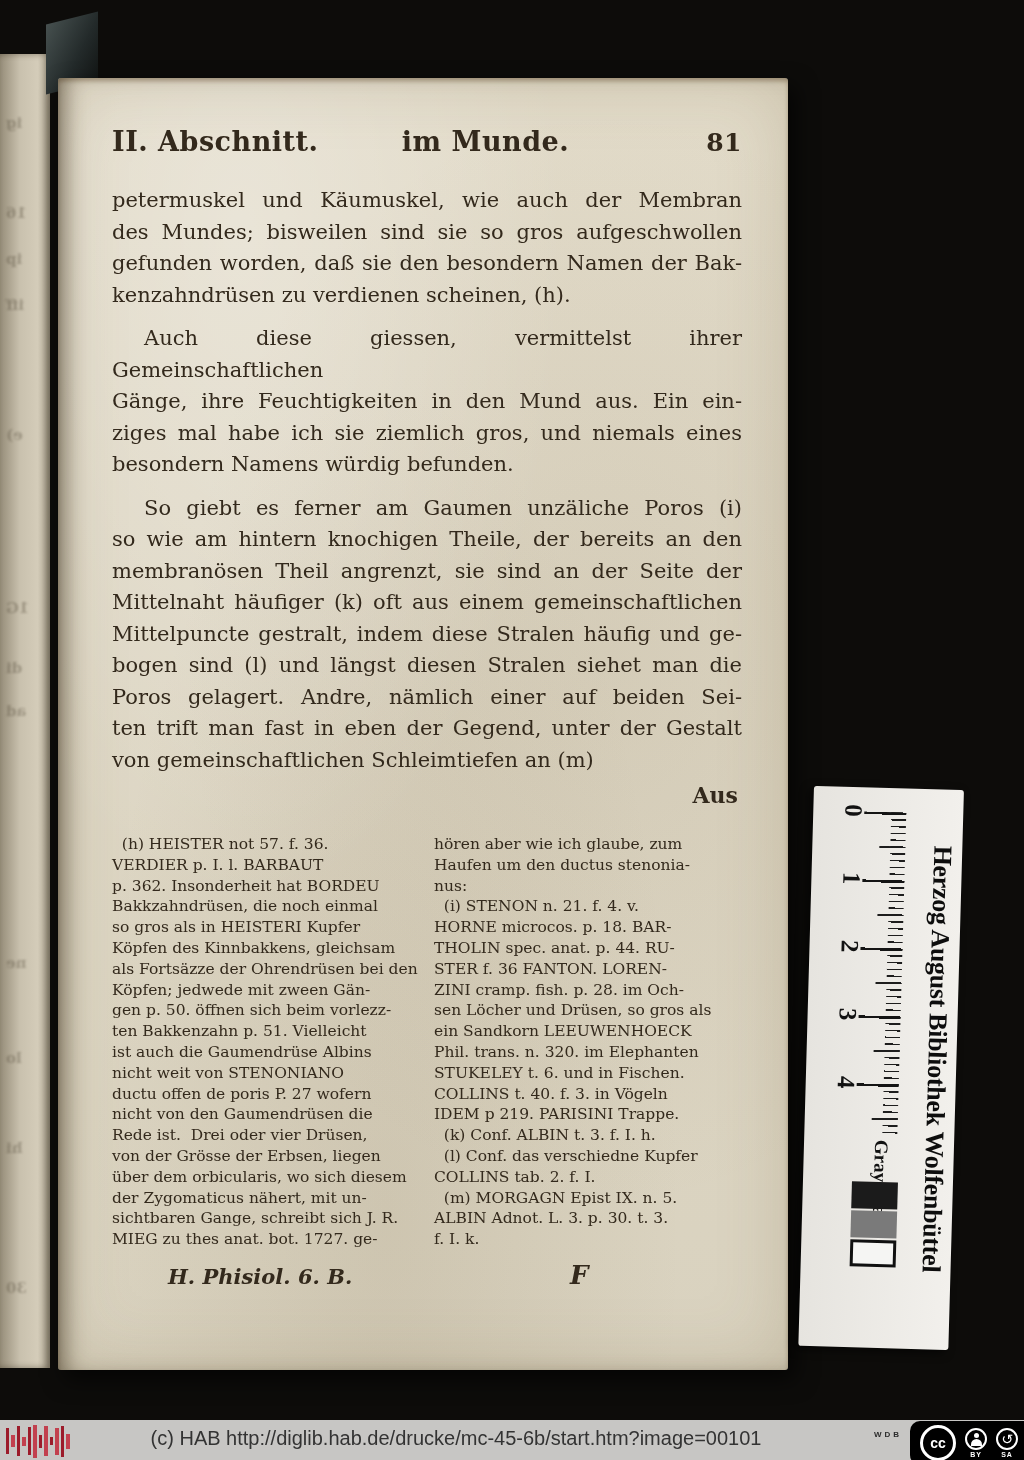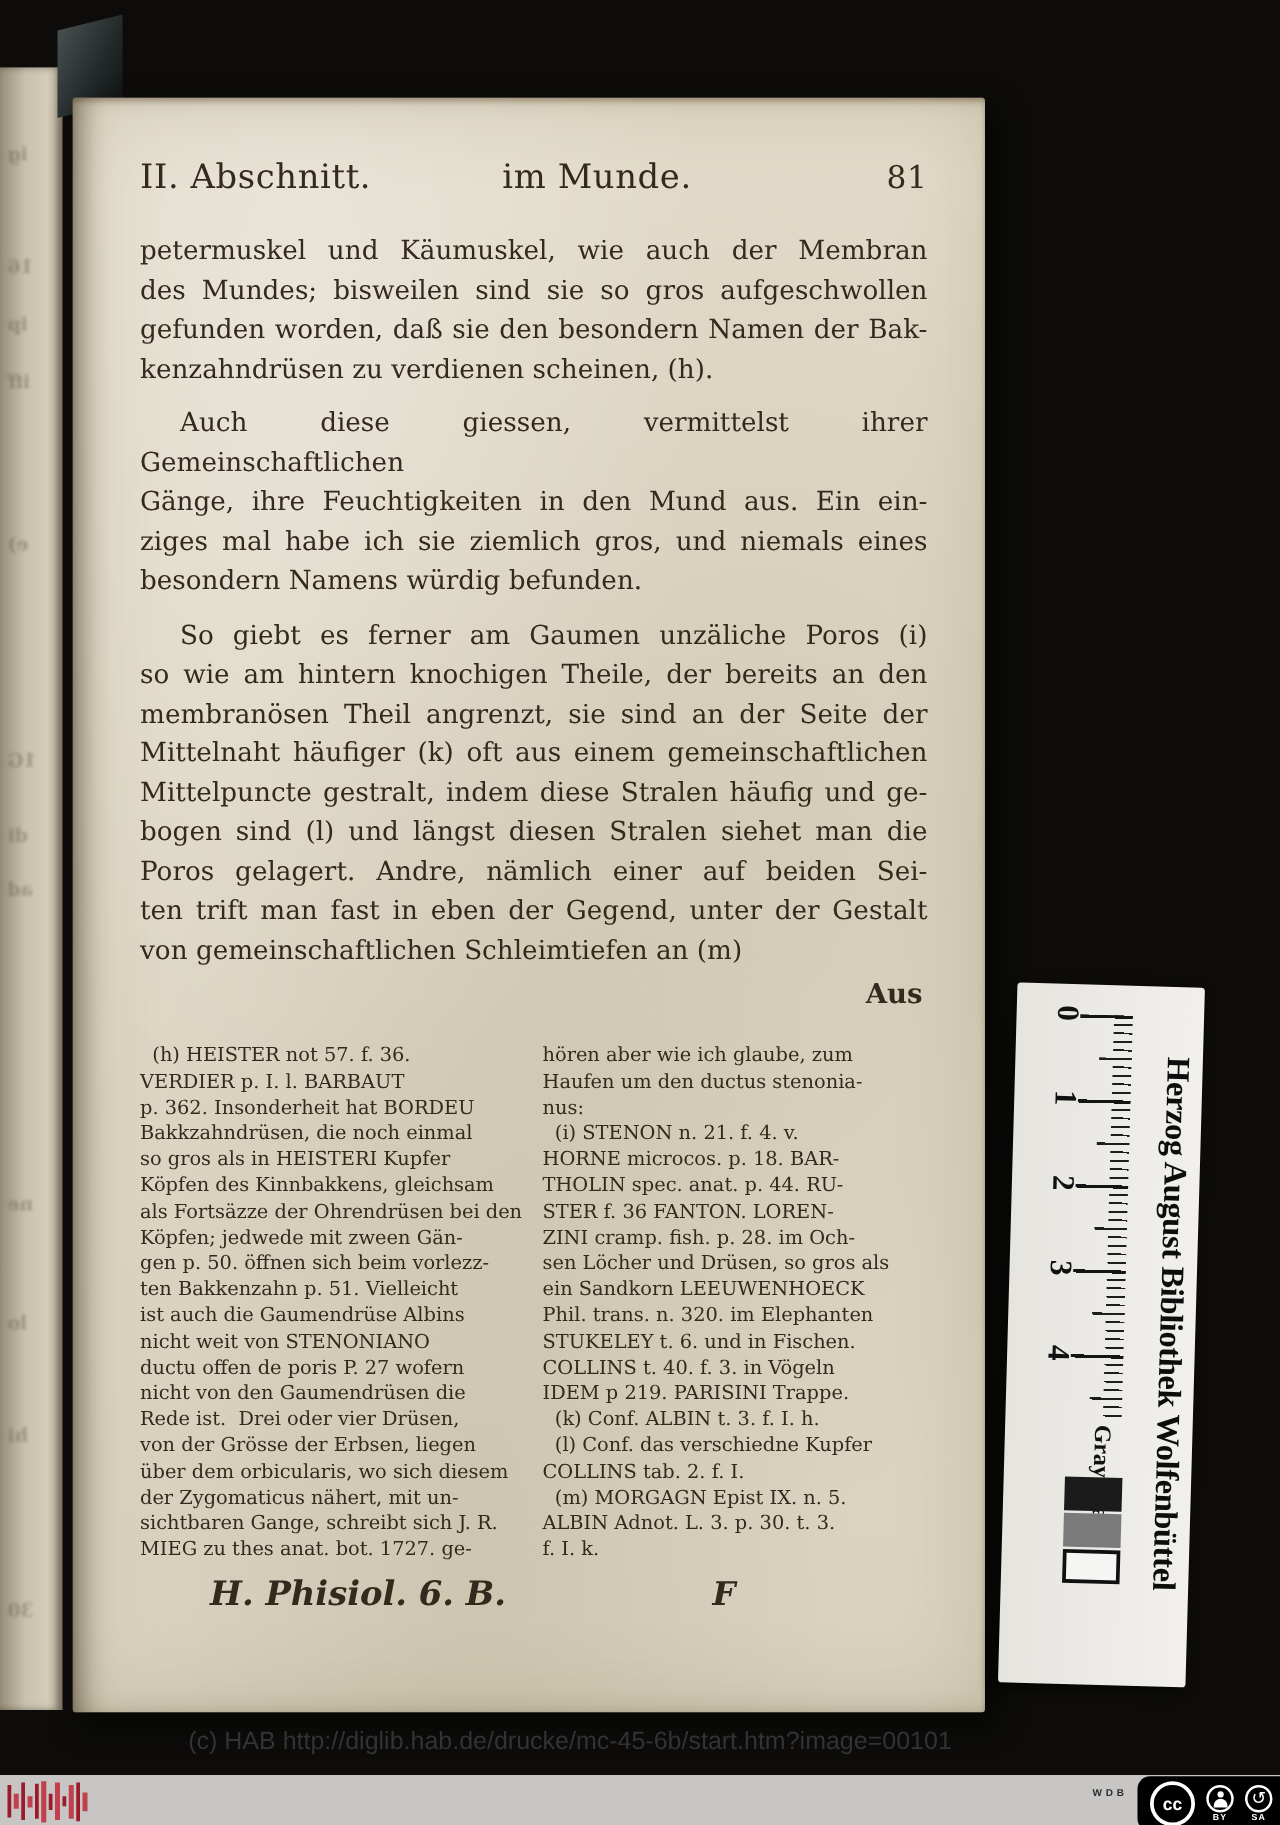--- a/index.html
+++ b/index.html
@@ -28,37 +28,37 @@
       radial-gradient(ellipse at 75% 45%, rgba(125,105,70,.10), transparent 55%),
       radial-gradient(ellipse at 45% 88%, rgba(115,95,60,.12), transparent 52%),
       linear-gradient(#e2dbc9,#d9d2bf);
     box-shadow:inset 16px 0 22px -10px rgba(45,33,15,.55),
                inset 0 3px 4px rgba(90,60,25,.35),
                inset 0 0 70px rgba(120,100,60,.22),
                7px 9px 22px rgba(0,0,0,.65);
     color:#33291c;}
   .page-inner{padding:48px 46px 0 54px;}
 
-  .header-row{display:flex;align-items:baseline;font-weight:normal;font-size:27px;letter-spacing:.5px;}
+  .header-row{display:flex;align-items:baseline;font-weight:bold;font-size:27px;letter-spacing:.5px;}
   .header-section{width:46%;}
   .header-title{flex:1;}
   .header-pagenum{text-align:right;font-size:25px;}
 
   .bodytext{margin-top:28px;font-size:21px;}
   .para{margin-top:12px;}
   .para .line{line-height:31.5px;text-align:justify;text-align-last:justify;white-space:normal;}
   .para .line:last-child{text-align-last:left;}
   .para.indent .line:first-child{text-indent:32px;}
   .catchword{margin-top:6px;text-align:right;font-size:22px;font-weight:bold;padding-right:4px;}
 
   .footnotes{margin-top:26px;display:flex;gap:14px;font-size:15.5px;}
   .fn-col{width:321px;}
   .fn-col .line{line-height:20.8px;white-space:pre-wrap;}
   .sig-row{display:flex;align-items:baseline;margin-top:10px;}
-  .sig-left{width:340px;padding-left:56px;font-size:27px;font-weight:bold;font-style:italic;}
+  .sig-left{width:340px;padding-left:56px;font-size:21px;font-weight:bold;font-style:italic;}
   .sig-right{padding-left:62px;font-size:26px;font-weight:bold;font-style:italic;}
 
   
   .card-outer{position:absolute;left:814px;top:786px;width:152px;height:562px;
     transform:rotate(1.6deg);transform-origin:top left;}
   .card{position:absolute;left:0;top:0;width:560px;height:150px;
     transform:translateX(150px) rotate(90deg);transform-origin:0 0;
     background:linear-gradient(#f2f0ec,#e6e4df);border-radius:3px;
     box-shadow:3px 4px 10px rgba(0,0,0,.6);color:#111;}
   .card-title{position:absolute;left:56px;top:5px;font-family:"Liberation Serif",serif;
@@ -79,21 +79,21 @@
   .patch1{left:394px}.patch2{left:423px}.patch3{left:452px;border:3px solid #101010;}
 
   
   .footer-bar{position:absolute;left:0;top:1420px;width:1024px;height:40px;background:#c7c6c4;}
   .hab-logo{position:absolute;left:6px;top:1424px;height:34px;display:flex;align-items:center;gap:2px;}
   .hab-logo span{display:block;width:3px;background:#9c1b2a;}
   .hab-logo span:nth-child(2n){background:#c2404e;width:4px;}
   .b1{height:26px}.b2{height:12px}.b3{height:30px}.b4{height:9px}.b5{height:28px}
   .b6{height:33px}.b7{height:13px}.b8{height:30px}.b9{height:8px}.b10{height:27px}
   .b11{height:31px}.b12{height:15px}
-  .copyright{position:absolute;left:0;top:1382px;width:912px;text-align:center;
+  .copyright{position:absolute;left:0;top:1427px;width:912px;text-align:center;
     font-family:"Liberation Sans",sans-serif;font-size:20px;color:#333;}
   .wdb{position:absolute;left:874px;top:1430px;font-family:"Liberation Sans",sans-serif;
     font-size:8px;font-weight:bold;letter-spacing:3px;color:#2b2b2b;}
   .cc-badge{position:absolute;left:910px;top:1421px;width:114px;height:44px;background:#000;
     border-radius:10px 0 0 10px;display:flex;align-items:center;gap:9px;padding-left:10px;
     box-sizing:border-box;}
   .cc-circle{width:30px;height:30px;border:3px solid #fff;border-radius:50%;
     display:flex;align-items:center;justify-content:center;
     font-family:"Liberation Sans",sans-serif;font-weight:bold;font-size:14px;color:#fff;}
   .mini{display:flex;flex-direction:column;align-items:center;}

